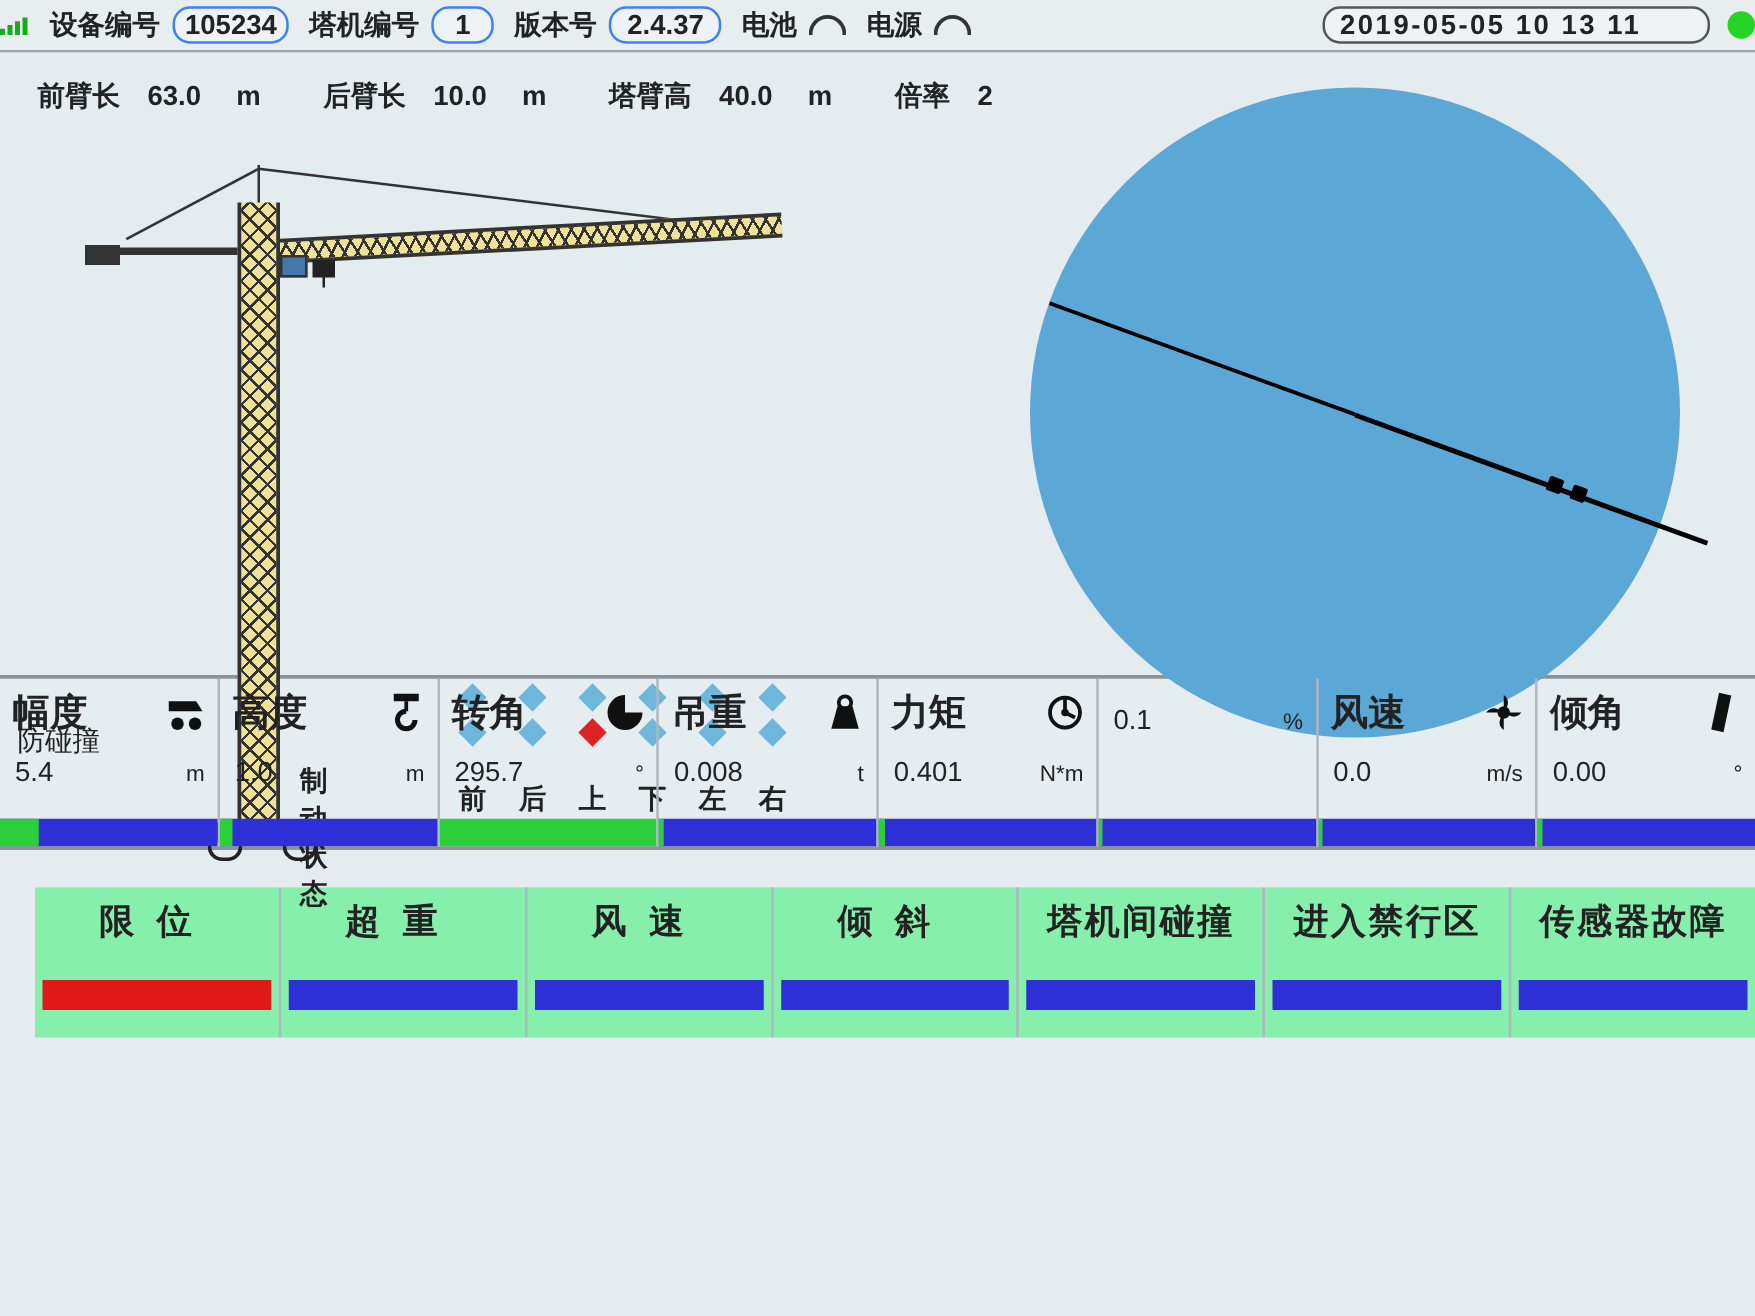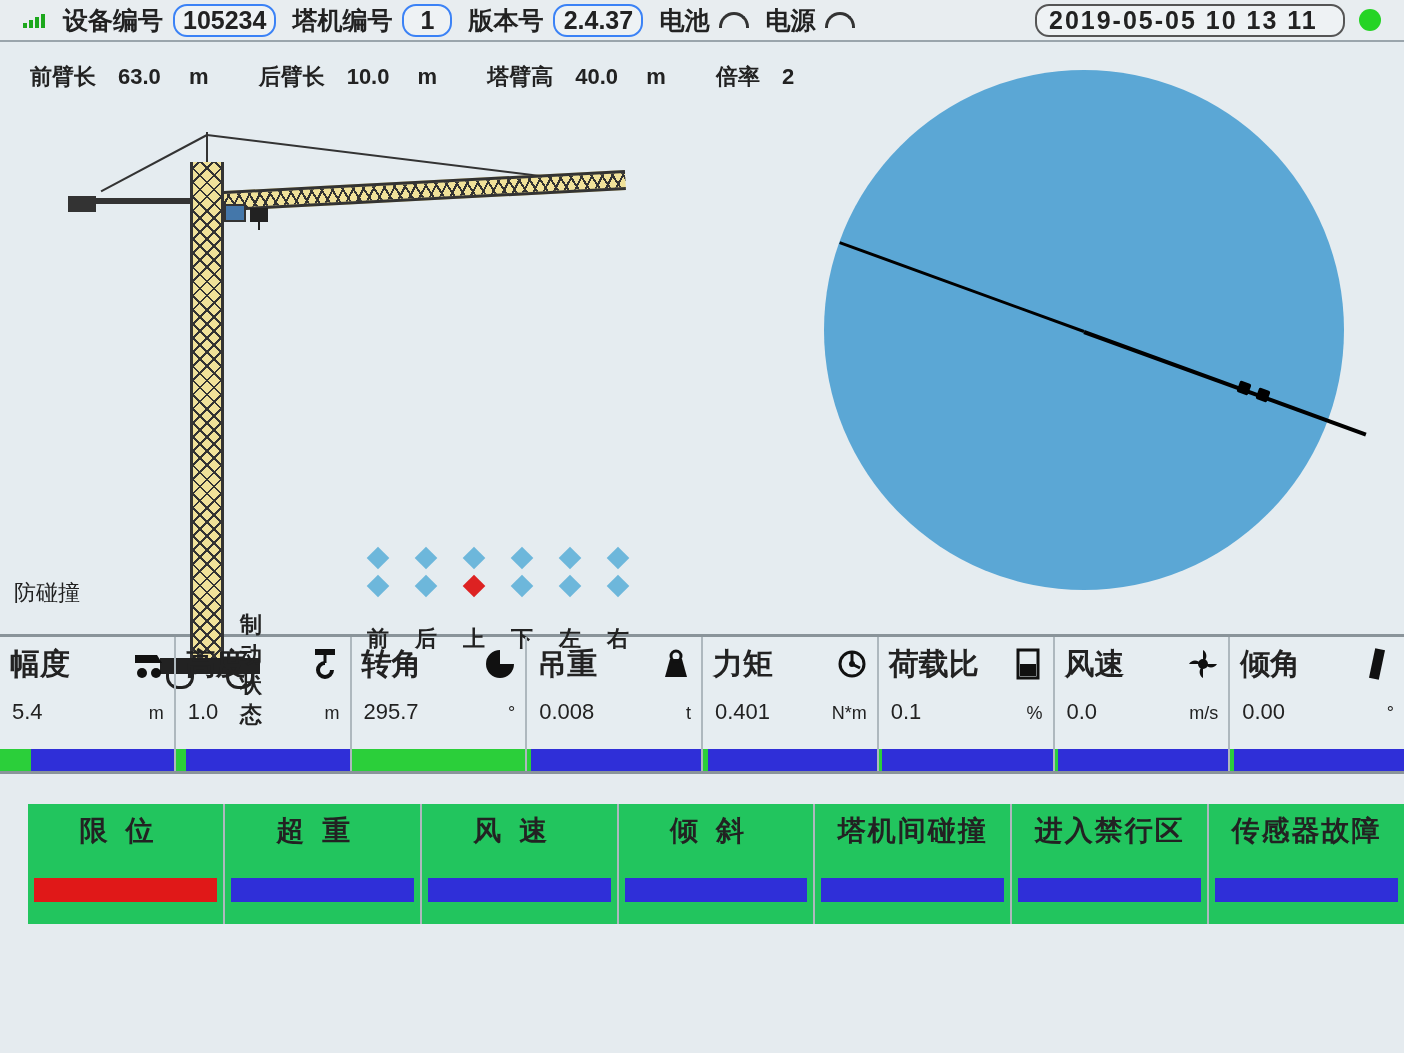--- a/index.html
+++ b/index.html
@@ -11,24 +11,24 @@
     color: #222;
     overflow: hidden;
     position: relative;
   }
 
   
   .header {
     display: flex;
     align-items: center;
     height: 42px;
-    padding: 4px 23px;
+    padding: 4px 0;
     border-bottom: 2px solid #9aa5ac;
     background: #e8edf0;
-    font-size: 25px;
+    font-size: 22px;
     font-weight: bold;
     gap: 10px;
   }
   .signal-icon {
     width: 24px; height: 16px; display: flex; align-items: flex-end; gap: 2px;
   }
   .signal-icon span { width: 4px; background: #1da81d; }
   .field-label { margin-left: 6px; }
   .field-box {
     display: inline-block;
@@ -57,21 +57,21 @@
     letter-spacing: 2px;
   }
   .status-dot {
     width: 22px; height: 22px; border-radius: 50%;
     background: #25d425; margin-left: 4px;
   }
 
   
   .main {
     position: relative;
-    height: 592px;
+    height: 498px;
     background: #e5ecf0;
   }
   .arm-info {
     position: absolute; top: 20px; left: 30px;
     font-size: 22px; font-weight: bold;
   }
   .arm-info span { margin-right: 22px; }
 
   
   .crane {
@@ -218,21 +218,21 @@
   .metric-bar {
     position:absolute; left:0; right:0; bottom:0; height:22px;
     background:#2f2fd8;
   }
   .metric-bar .fill { height:100%; background:#2bcf3a; }
 
   
   .alarms {
     display: flex;
     height: 120px;
-    background:#22c55e;
+    background:#86efac;
     margin-top: 30px;
     margin-left: 28px;
   }
   .alarm {
     flex:1 1 0;
     border-right:2px solid #aeb8be;
     padding: 8px 8px 0 8px;
     position:relative;
   }
   .alarm:last-child{border-right:none;}
@@ -421,29 +421,20 @@
     </div>
     <div class="metric-val">
       <span>0.401</span>
       <span class="unit">N*m</span>
     </div>
     <div class="metric-bar">
       <div class="fill" style="width:3%"></div>
     </div>
     </div>
     <div class="metric">
-      <div class="metric-top">
-      <span>荷载比</span>
-      <span class="metric-icon">
-          <svg width="24" height="32" viewBox="0 0 24 32">
-            <rect x="2" y="2" width="20" height="28" fill="none" stroke="#111" stroke-width="3"></rect>
-            <rect x="4" y="16" width="16" height="12" fill="#111"></rect>
-          </svg>
-        </span>
-    </div>
     <div class="metric-val">
       <span>0.1</span>
       <span class="unit">%</span>
     </div>
     <div class="metric-bar">
       <div class="fill" style="width:2%"></div>
     </div>
     </div>
     <div class="metric">
       <div class="metric-top">

